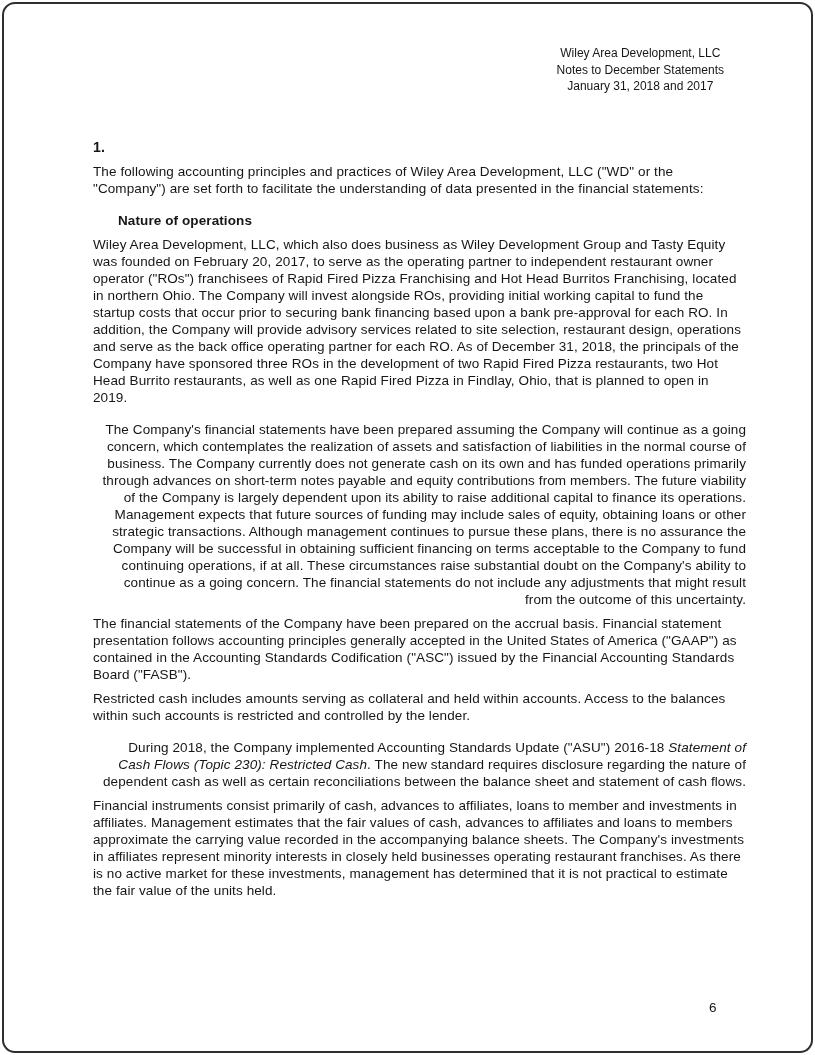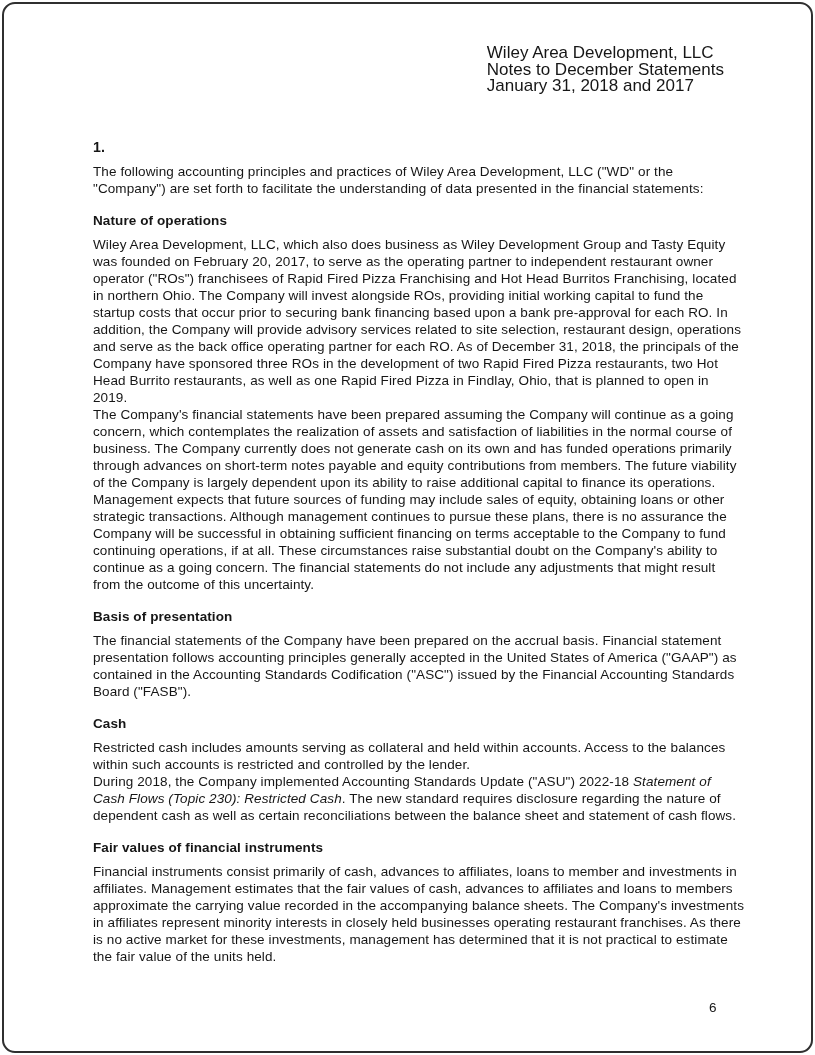--- a/index.html
+++ b/index.html
@@ -24,22 +24,22 @@
   }
   .doc {
     position: absolute;
     inset: 0;
     filter: blur(0.25px) contrast(1.05);
   }
   .letterhead {
     position: absolute;
     top: 45px;
     right: 91px;
-    text-align: left;
-    font-size: 17px;
+    text-align: center;
+    font-size: 12px;
     line-height: 16.5px;
   }
   .content {
     position: absolute;
     left: 93px;
     top: 139px;
     width: 653px;
     font-size: 13.5px;
     line-height: 17px;
     letter-spacing: 0.1px;
@@ -51,29 +51,31 @@
     margin: 0 0 1px 0;
   }
   .section-title-row .sec-num {
     width: 38px;
     flex: 0 0 38px;
   }
   p {
     margin: 0;
   }
   .para {
-    margin-top: 0;
+    margin-top: 15px;
+    text-align: right;
   }
   .para-first {
     margin-top: 7px;
   }
   .sub-heading {
     font-weight: bold;
     margin-top: 15px;
     margin-bottom: 0;
+    margin-left: 25px;
   }
   .italic {
     font-style: italic;
   }
   .page-number {
     position: absolute;
     left: 709px;
     top: 1000px;
     font-size: 13.5px;
   }
@@ -93,28 +95,25 @@
 
     <div class="section-title-row">
       <span class="sec-num">1.</span>
     </div>
     <p class="para-first">The following accounting principles and practices of Wiley Area Development, LLC ("WD" or the "Company") are set forth to facilitate the understanding of data presented in the financial statements:</p>
 
     <p class="sub-heading">Nature of operations</p>
     <p class="para-first">Wiley Area Development, LLC, which also does business as Wiley Development Group and Tasty Equity was founded on February 20, 2017, to serve as the operating partner to independent restaurant owner operator ("ROs") franchisees of Rapid Fired Pizza Franchising and Hot Head Burritos Franchising, located in northern Ohio. The Company will invest alongside ROs, providing initial working capital to fund the startup costs that occur prior to securing bank financing based upon a bank pre-approval for each RO. In addition, the Company will provide advisory services related to site selection, restaurant design, operations and serve as the back office operating partner for each RO. As of December 31, 2018, the principals of the Company have sponsored three ROs in the development of two Rapid Fired Pizza restaurants, two Hot Head Burrito restaurants, as well as one Rapid Fired Pizza in Findlay, Ohio, that is planned to open in 2019.</p>
     <p class="para">The Company's financial statements have been prepared assuming the Company will continue as a going concern, which contemplates the realization of assets and satisfaction of liabilities in the normal course of business. The Company currently does not generate cash on its own and has funded operations primarily through advances on short-term notes payable and equity contributions from members. The future viability of the Company is largely dependent upon its ability to raise additional capital to finance its operations. Management expects that future sources of funding may include sales of equity, obtaining loans or other strategic transactions. Although management continues to pursue these plans, there is no assurance the Company will be successful in obtaining sufficient financing on terms acceptable to the Company to fund continuing operations, if at all. These circumstances raise substantial doubt on the Company's ability to continue as a going concern. The financial statements do not include any adjustments that might result from the outcome of this uncertainty.</p>
 
-    <p class="sub-heading">Basis of presentation</p>
     <p class="para-first">The financial statements of the Company have been prepared on the accrual basis. Financial statement presentation follows accounting principles generally accepted in the United States of America ("GAAP") as contained in the Accounting Standards Codification ("ASC") issued by the Financial Accounting Standards Board ("FASB").</p>
 
-    <p class="sub-heading">Cash</p>
     <p class="para-first">Restricted cash includes amounts serving as collateral and held within accounts. Access to the balances within such accounts is restricted and controlled by the lender.</p>
-    <p class="para"><span>During 2018, the Company implemented Accounting Standards Update ("ASU") 2022-18 </span><span class="italic">Statement of Cash Flows (Topic 230): Restricted Cash</span><span>. The new standard requires disclosure regarding the nature of dependent cash as well as certain reconciliations between the balance sheet and statement of cash flows.</span></p>
+    <p class="para"><span>During 2018, the Company implemented Accounting Standards Update ("ASU") 2016-18 </span><span class="italic">Statement of Cash Flows (Topic 230): Restricted Cash</span><span>. The new standard requires disclosure regarding the nature of dependent cash as well as certain reconciliations between the balance sheet and statement of cash flows.</span></p>
 
-    <p class="sub-heading">Fair values of financial instruments</p>
     <p class="para-first">Financial instruments consist primarily of cash, advances to affiliates, loans to member and investments in affiliates. Management estimates that the fair values of cash, advances to affiliates and loans to members approximate the carrying value recorded in the accompanying balance sheets. The Company's investments in affiliates represent minority interests in closely held businesses operating restaurant franchises. As there is no active market for these investments, management has determined that it is not practical to estimate the fair value of the units held.</p>
 
   </div>
 
   <div class="page-number">6</div>
 
 </div>
 
 <div class="page-frame"></div>
 

